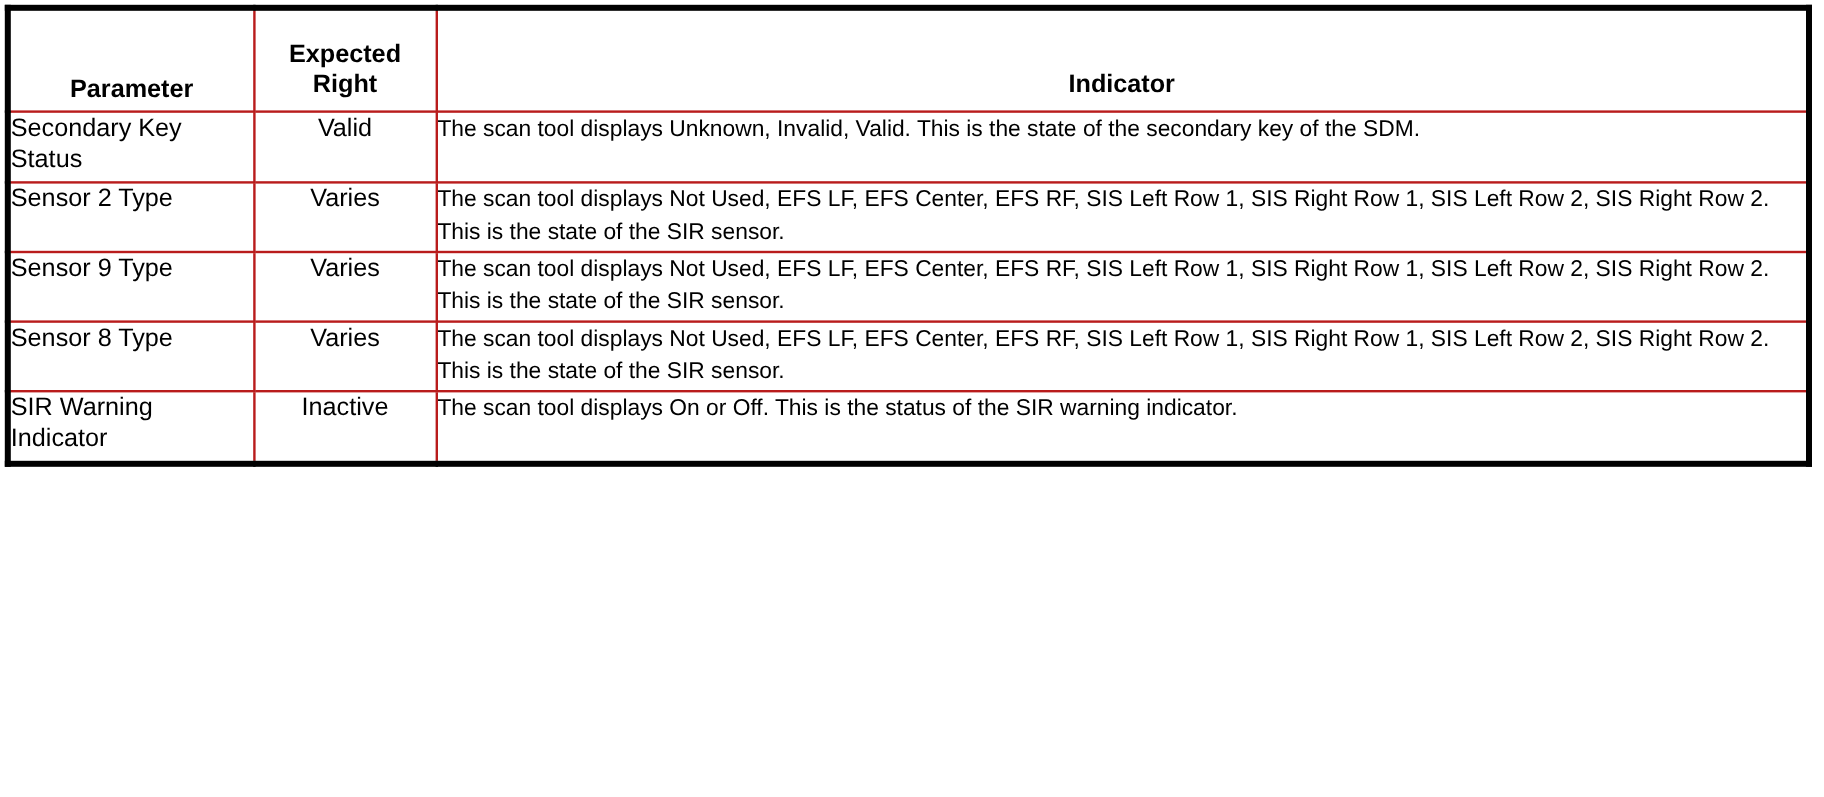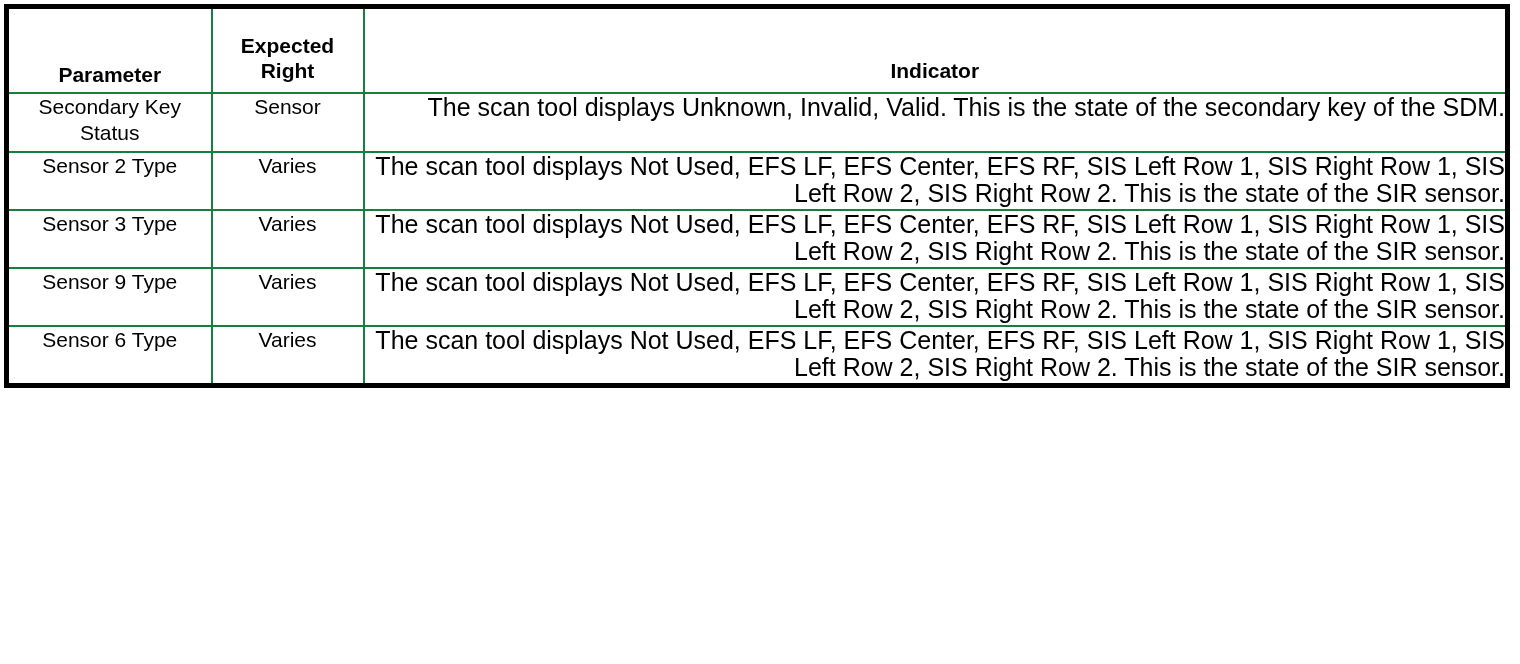--- a/index.html
+++ b/index.html
@@ -33,21 +33,21 @@
     background: #ffffff;
     border: 5px solid #000000;
   }
 
   .param-table col.c-param  { width: 205px; }
   .param-table col.c-value  { width: 152px; }
   .param-table col.c-def    { width: 1144px; }
 
   .param-table td,
   .param-table th {
-    border: 2px solid #15803d;
+    border: 2px solid #b91c1c;
     padding: 0;
     vertical-align: top;
     font-weight: normal;
   }
 
   
   .hdr-row th {
     height: 74px;
     vertical-align: bottom;
     text-align: center;
@@ -57,38 +57,38 @@
     padding-bottom: 8px;
   }
   .hdr-row th.h-param  { padding-bottom: 5px; }
   .hdr-row th.h-value  { padding-bottom: 9px; }
   .hdr-row th.h-def    { padding-bottom: 9px; }
 
   .hdr-two-line { display: block; }
 
   
   .cell-param {
-    text-align: center;
+    text-align: left;
     vertical-align: top;
     font-size: 21px;
     line-height: 26px;
     padding: 8px 6px 8px 7px;
     margin-left: 33px;
   }
   .cell-value {
     text-align: center;
     vertical-align: middle;
     font-size: 21px;
     line-height: 26px;
     padding: 6px 4px;
   }
   .cell-def {
-    text-align: right;
+    text-align: left;
     vertical-align: top;
-    font-size: 25px;
+    font-size: 19px;
     line-height: 27px;
     padding: 8px 8px 8px 9px;
   }
 
   
   tr.r-tall  td { height: 57px; }
   tr.r-std   td { height: 56px; }
 </style>
 </head>
 <body>
@@ -110,47 +110,47 @@
           <span class="hdr-two-line">Right</span>
         </th>
         <th class="h-def">Indicator</th>
       </tr>
     </thead>
 
     <tbody>
 
       <tr class="r-tall">
         <td class="cell-param">Secondary Key Status</td>
-        <td class="cell-value">Sensor</td>
+        <td class="cell-value">Valid</td>
         <td class="cell-def">The scan tool displays Unknown, Invalid, Valid. This is the state of the secondary key of the SDM.</td>
       </tr>
 
 
       <tr class="r-std">
         <td class="cell-param">Sensor 2 Type</td>
         <td class="cell-value">Varies</td>
         <td class="cell-def">The scan tool displays Not Used, EFS LF, EFS Center, EFS RF, SIS Left Row 1, SIS Right Row 1, SIS Left Row 2, SIS Right Row 2. This is the state of the SIR sensor.</td>
       </tr>
 
-      <tr class="r-std">
-        <td class="cell-param">Sensor 3 Type</td>
-        <td class="cell-value">Varies</td>
-        <td class="cell-def">The scan tool displays Not Used, EFS LF, EFS Center, EFS RF, SIS Left Row 1, SIS Right Row 1, SIS Left Row 2, SIS Right Row 2. This is the state of the SIR sensor.</td>
-      </tr>
 
       <tr class="r-std">
         <td class="cell-param">Sensor 9 Type</td>
         <td class="cell-value">Varies</td>
         <td class="cell-def">The scan tool displays Not Used, EFS LF, EFS Center, EFS RF, SIS Left Row 1, SIS Right Row 1, SIS Left Row 2, SIS Right Row 2. This is the state of the SIR sensor.</td>
       </tr>
 
 
       <tr class="r-std">
-        <td class="cell-param">Sensor 6 Type</td>
+        <td class="cell-param">Sensor 8 Type</td>
         <td class="cell-value">Varies</td>
         <td class="cell-def">The scan tool displays Not Used, EFS LF, EFS Center, EFS RF, SIS Left Row 1, SIS Right Row 1, SIS Left Row 2, SIS Right Row 2. This is the state of the SIR sensor.</td>
       </tr>
 
+      <tr class="r-tall">
+        <td class="cell-param">SIR Warning Indicator</td>
+        <td class="cell-value">Inactive</td>
+        <td class="cell-def">The scan tool displays On or Off. This is the status of the SIR warning indicator.</td>
+      </tr>
 
     </tbody>
   </table>
 
 </div>
 
 </body></html>

